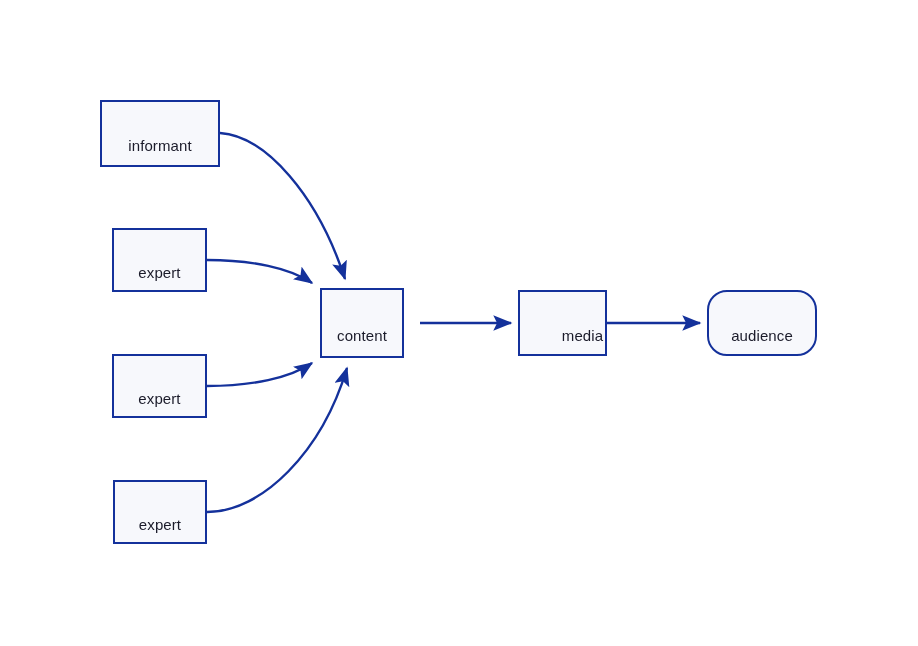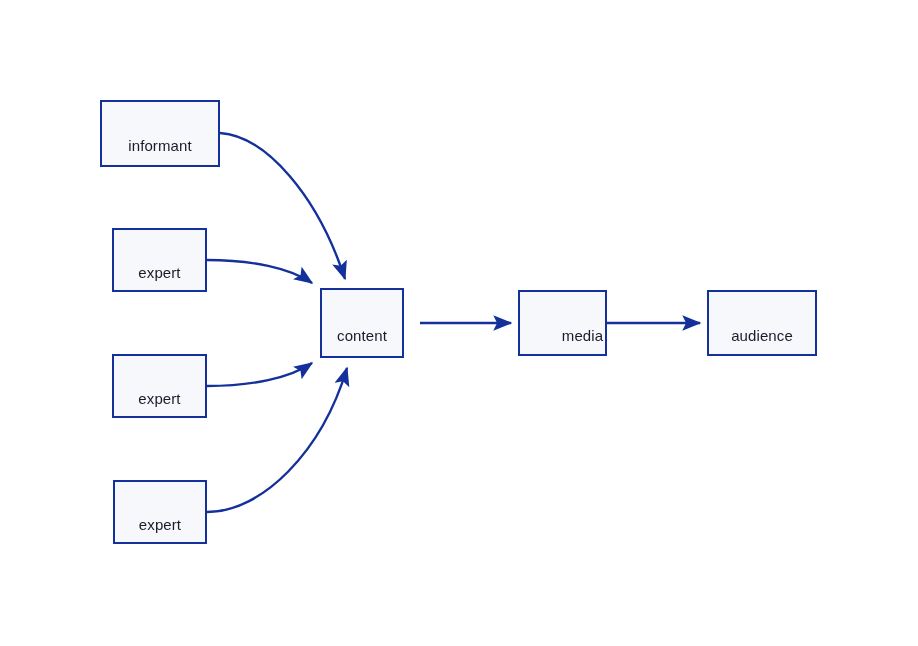--- a/index.html
+++ b/index.html
@@ -46,21 +46,21 @@
     pointer-events: none;
     margin-top: 24px;
   }
   
   .node-informant { left: 100px; top: 100px; width: 120px; height: 67px; }
   .node-expert-1  { left: 112px; top: 228px; width: 95px;  height: 64px; }
   .node-expert-2  { left: 112px; top: 354px; width: 95px;  height: 64px; }
   .node-expert-3  { left: 113px; top: 480px; width: 94px;  height: 64px; }
   .node-content   { left: 320px; top: 288px; width: 84px; height: 70px; }
   .node-media     { left: 518px; top: 290px; width: 89px;  height: 66px; padding-left: 40px; }
-  .node-audience  { left: 707px; top: 290px; width: 110px; height: 66px; }
+  .node-audience  { left: 707px; top: 290px; width: 110px; height: 66px; border-radius: 20px; }
 </style>
 </head>
 <body>
 
 <div id="diagram-canvas">
 
   <svg id="edge-layer" viewBox="0 0 918 646" width="918" height="646" xmlns="http://www.w3.org/2000/svg">
     <defs>
       <marker id="arrowhead" markerWidth="9" markerHeight="9" refX="7.4" refY="3.2" orient="auto" markerUnits="strokeWidth">
         <path d="M0,0 L8,3.2 L0,6.4 L1.6,3.2 Z" fill="#14319b"></path>

